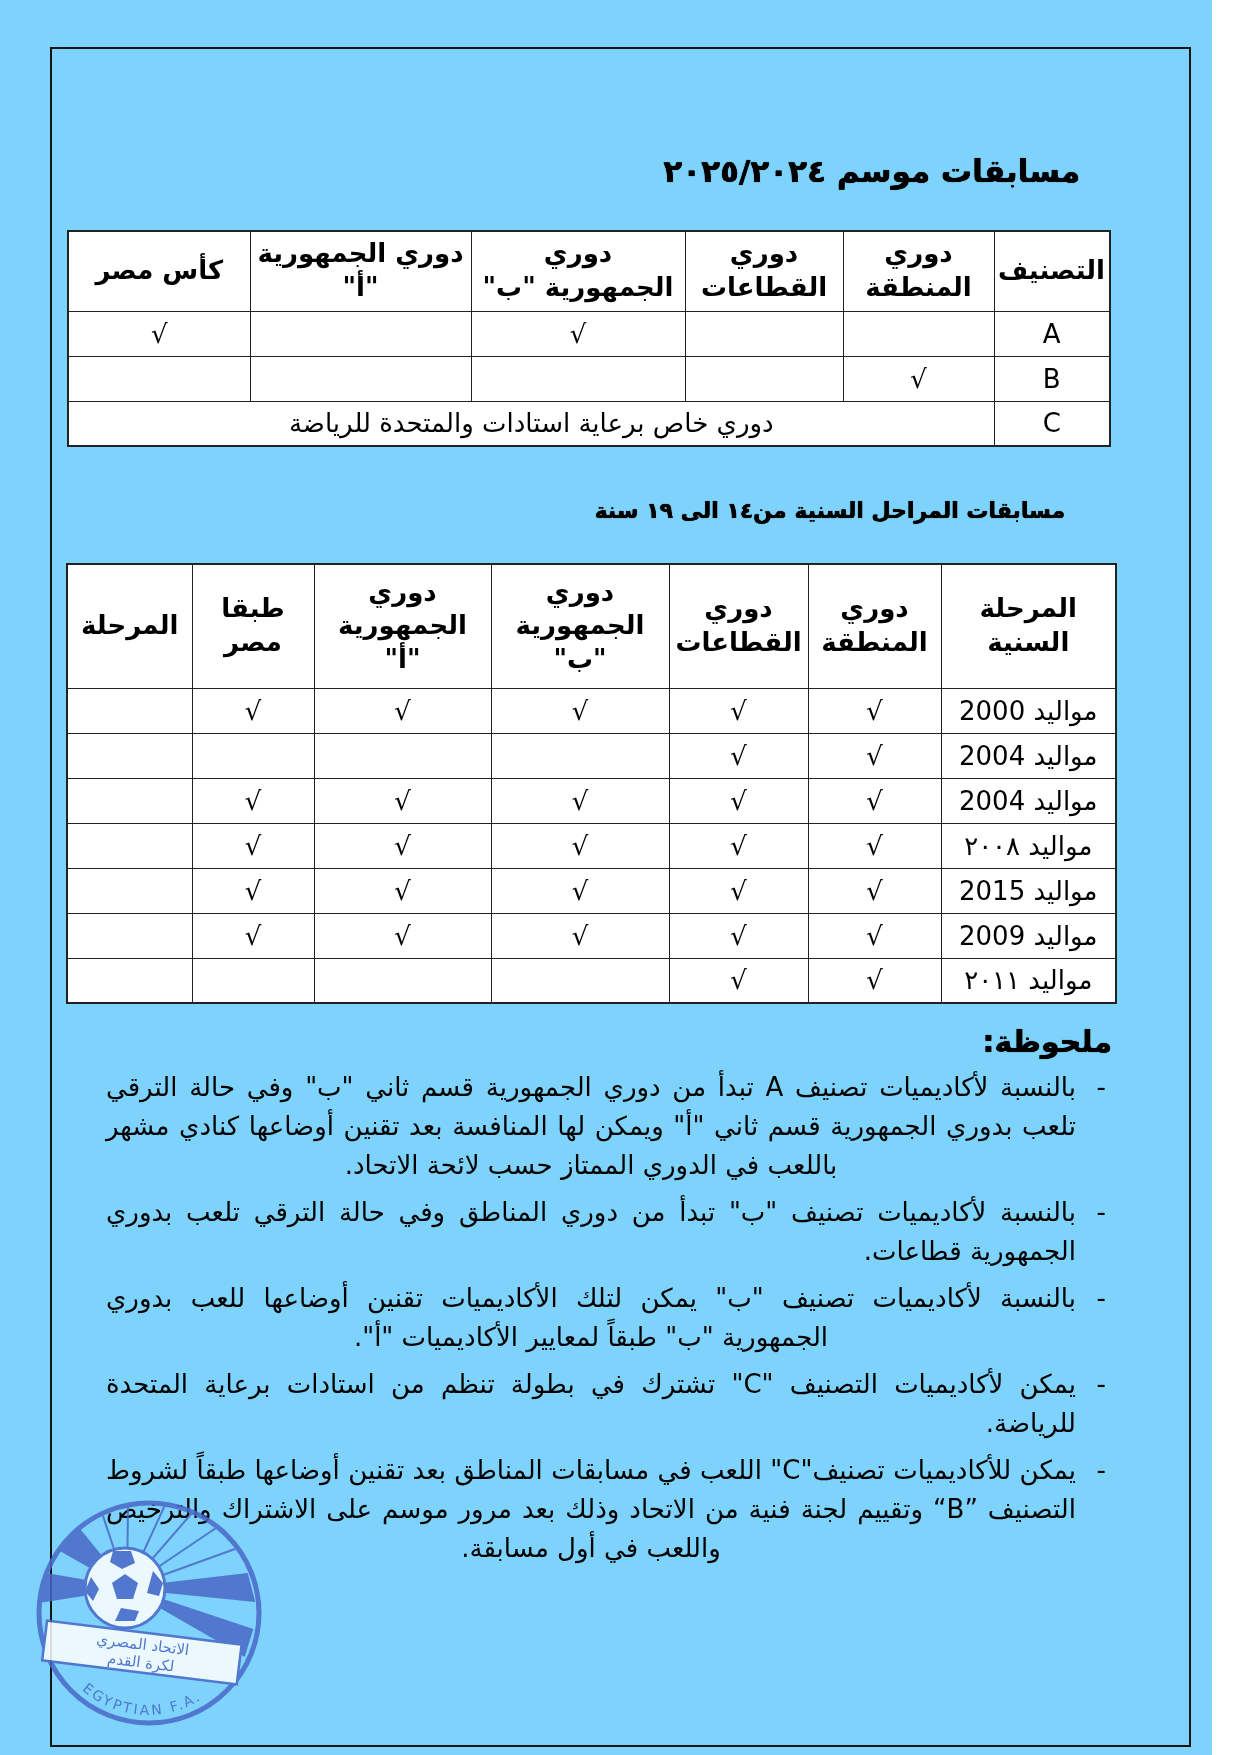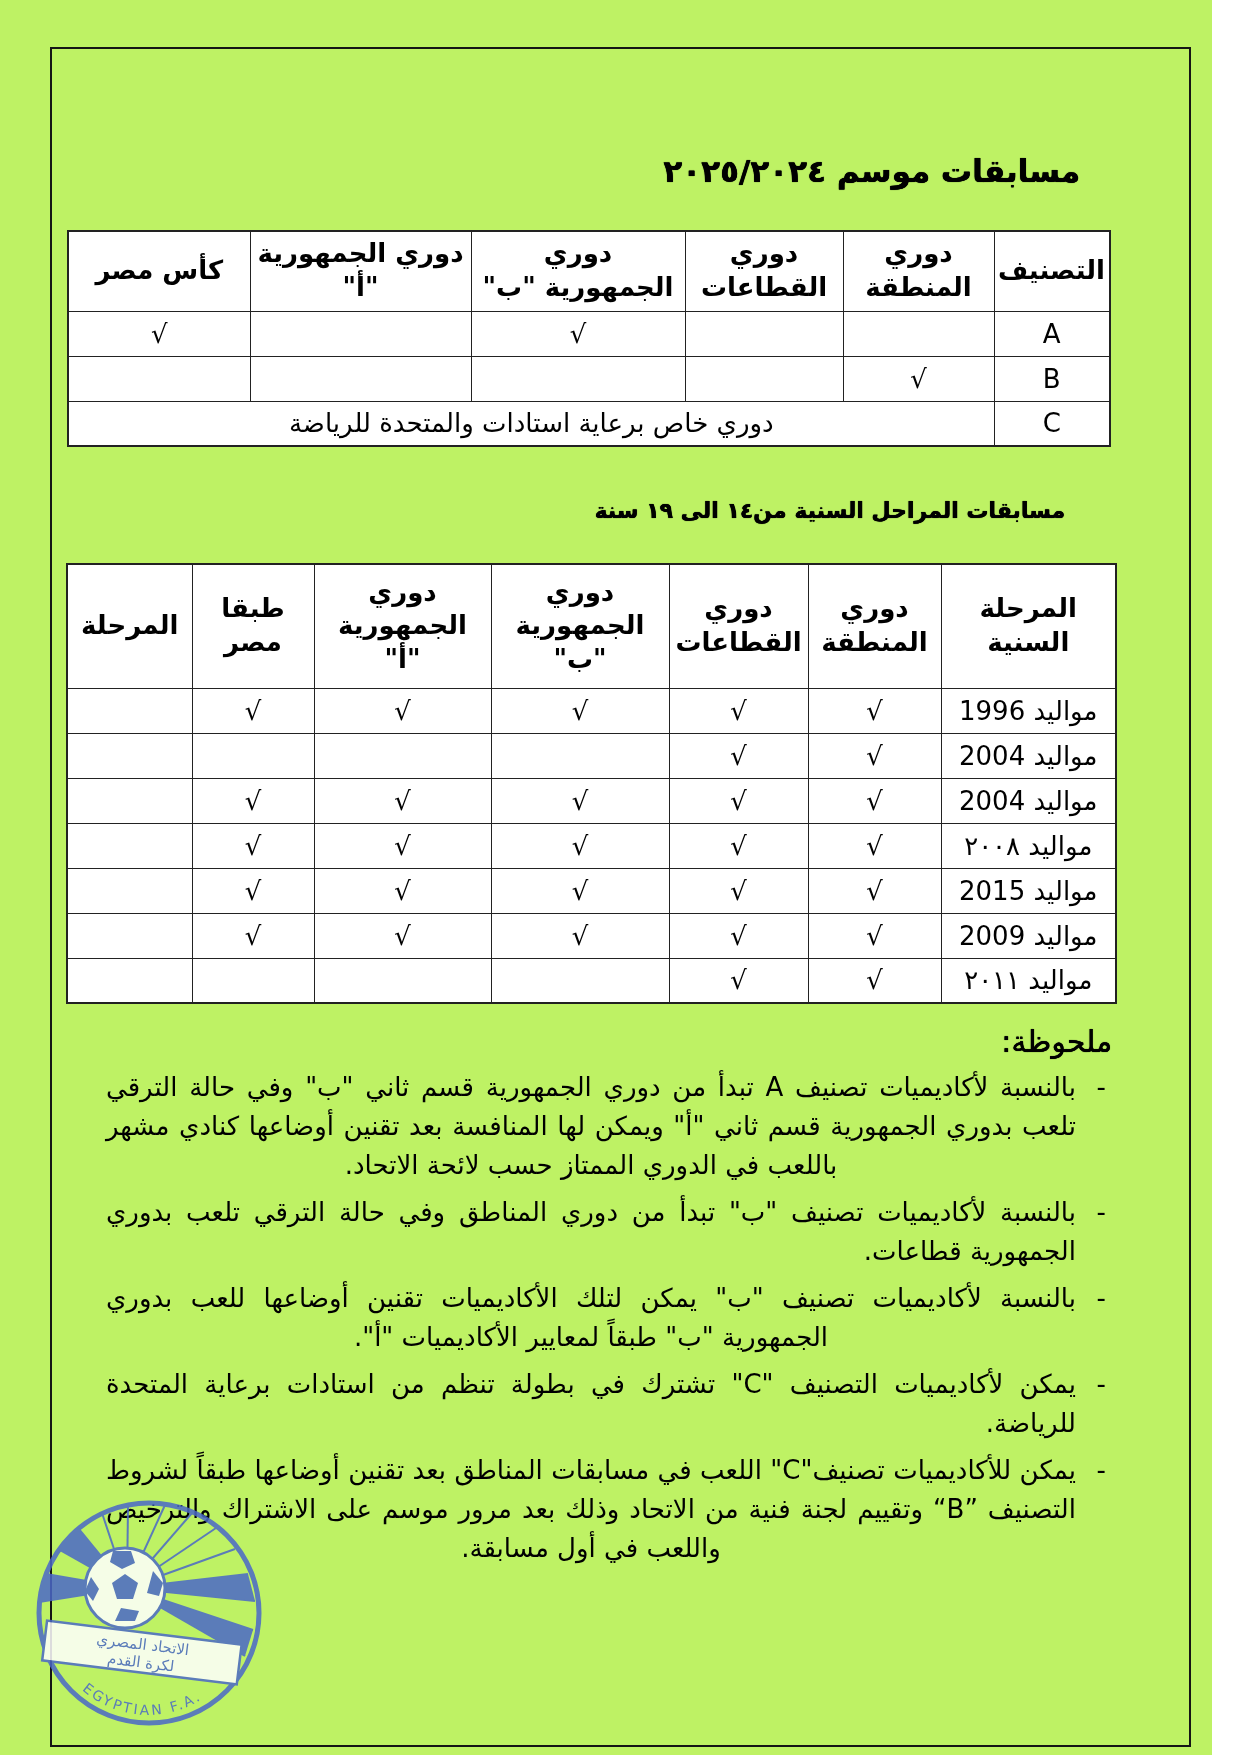--- a/index.html
+++ b/index.html
@@ -1,18 +1,18 @@
 <!DOCTYPE html>
 <html lang="ar"><head>
 <meta charset="utf-8">
 <style>
   *{margin:0;padding:0;box-sizing:border-box}
   html,body{background:#ffffff}
   body{width:1241px;height:1755px;font-family:"DejaVu Sans",sans-serif;color:#000;position:relative}
-  .page{position:relative;width:1212px;height:1755px;background:#bef264;overflow:hidden}
+  .page{position:relative;width:1212px;height:1755px;background:#7dd3fc;overflow:hidden}
   .border-box{position:absolute;left:50px;top:47px;width:1141px;height:1700px;border:2px solid #151515}
 
   .title{position:absolute;font-weight:bold;white-space:nowrap;direction:rtl;
          text-shadow:0 0 0.9px #000,0.4px 0 0 #000;letter-spacing:0}
   .t1{top:153px;right:132px;font-size:31px}
   .t2{top:498px;right:147px;font-size:22px}
 
   table.tbl{position:absolute;border-collapse:collapse;direction:rtl;table-layout:fixed;background:#fff;border:2.5px solid #222}
   .tbl th,.tbl td{border:1.6px solid #222;text-align:center;vertical-align:middle;font-size:26px;padding:2px 4px}
   .tbl th{font-weight:bold;line-height:1.3}
@@ -32,21 +32,21 @@
   .tbl2 th:nth-child(2){width:133px}
   .tbl2 th:nth-child(3){width:139px}
   .tbl2 th:nth-child(4){width:178px}
   .tbl2 th:nth-child(5){width:177px}
   .tbl2 th:nth-child(6){width:122px}
   .tbl2 th:nth-child(7){width:125px}
   .check-cell{font-size:27px;font-weight:400}
   .merged-cell{font-size:26px}
   .label-cell{font-size:26px}
 
-  .notes-heading{position:absolute;top:1024px;right:100px;font-size:30px;font-weight:normal;direction:rtl;
+  .notes-heading{position:absolute;top:1024px;right:100px;font-size:30px;font-weight:bold;direction:rtl;
                  text-shadow:0 0 0.9px #000,0.4px 0 0 #000}
   .notes{position:absolute;top:1068px;right:96px;width:1010px;list-style:none;direction:rtl}
   .notes li{position:relative;padding-right:40px;font-size:26px;line-height:39px;margin-bottom:8px;
             text-align:justify;text-align-last:right}
   .notes li:nth-child(1),.notes li:nth-child(3),.notes li:nth-child(5){text-align-last:center}
   .dash{position:absolute;right:10px;top:0;font-size:26px}
 
   .stamp{position:absolute;left:26px;top:1492px;width:246px;height:246px;opacity:0.85;z-index:5}
 </style>
 </head>
@@ -101,21 +101,21 @@
           <th>دوري المنطقة</th>
           <th>دوري القطاعات</th>
           <th>دوري الجمهورية "ب"</th>
           <th>دوري الجمهورية "أ"</th>
           <th>طبقا مصر</th>
           <th>المرحلة</th>
         </tr>
       </thead>
     <tbody id="t2body">
         <tr>
-          <td class="label-cell">مواليد 1996</td>
+          <td class="label-cell">مواليد 2000</td>
           <td class="check-cell">√</td>
           <td class="check-cell">√</td>
           <td class="check-cell">√</td>
           <td class="check-cell">√</td>
           <td class="check-cell">√</td>
           <td class="check-cell"></td>
         </tr>
         <tr>
           <td class="label-cell">مواليد 2004</td>
           <td class="check-cell">√</td>

